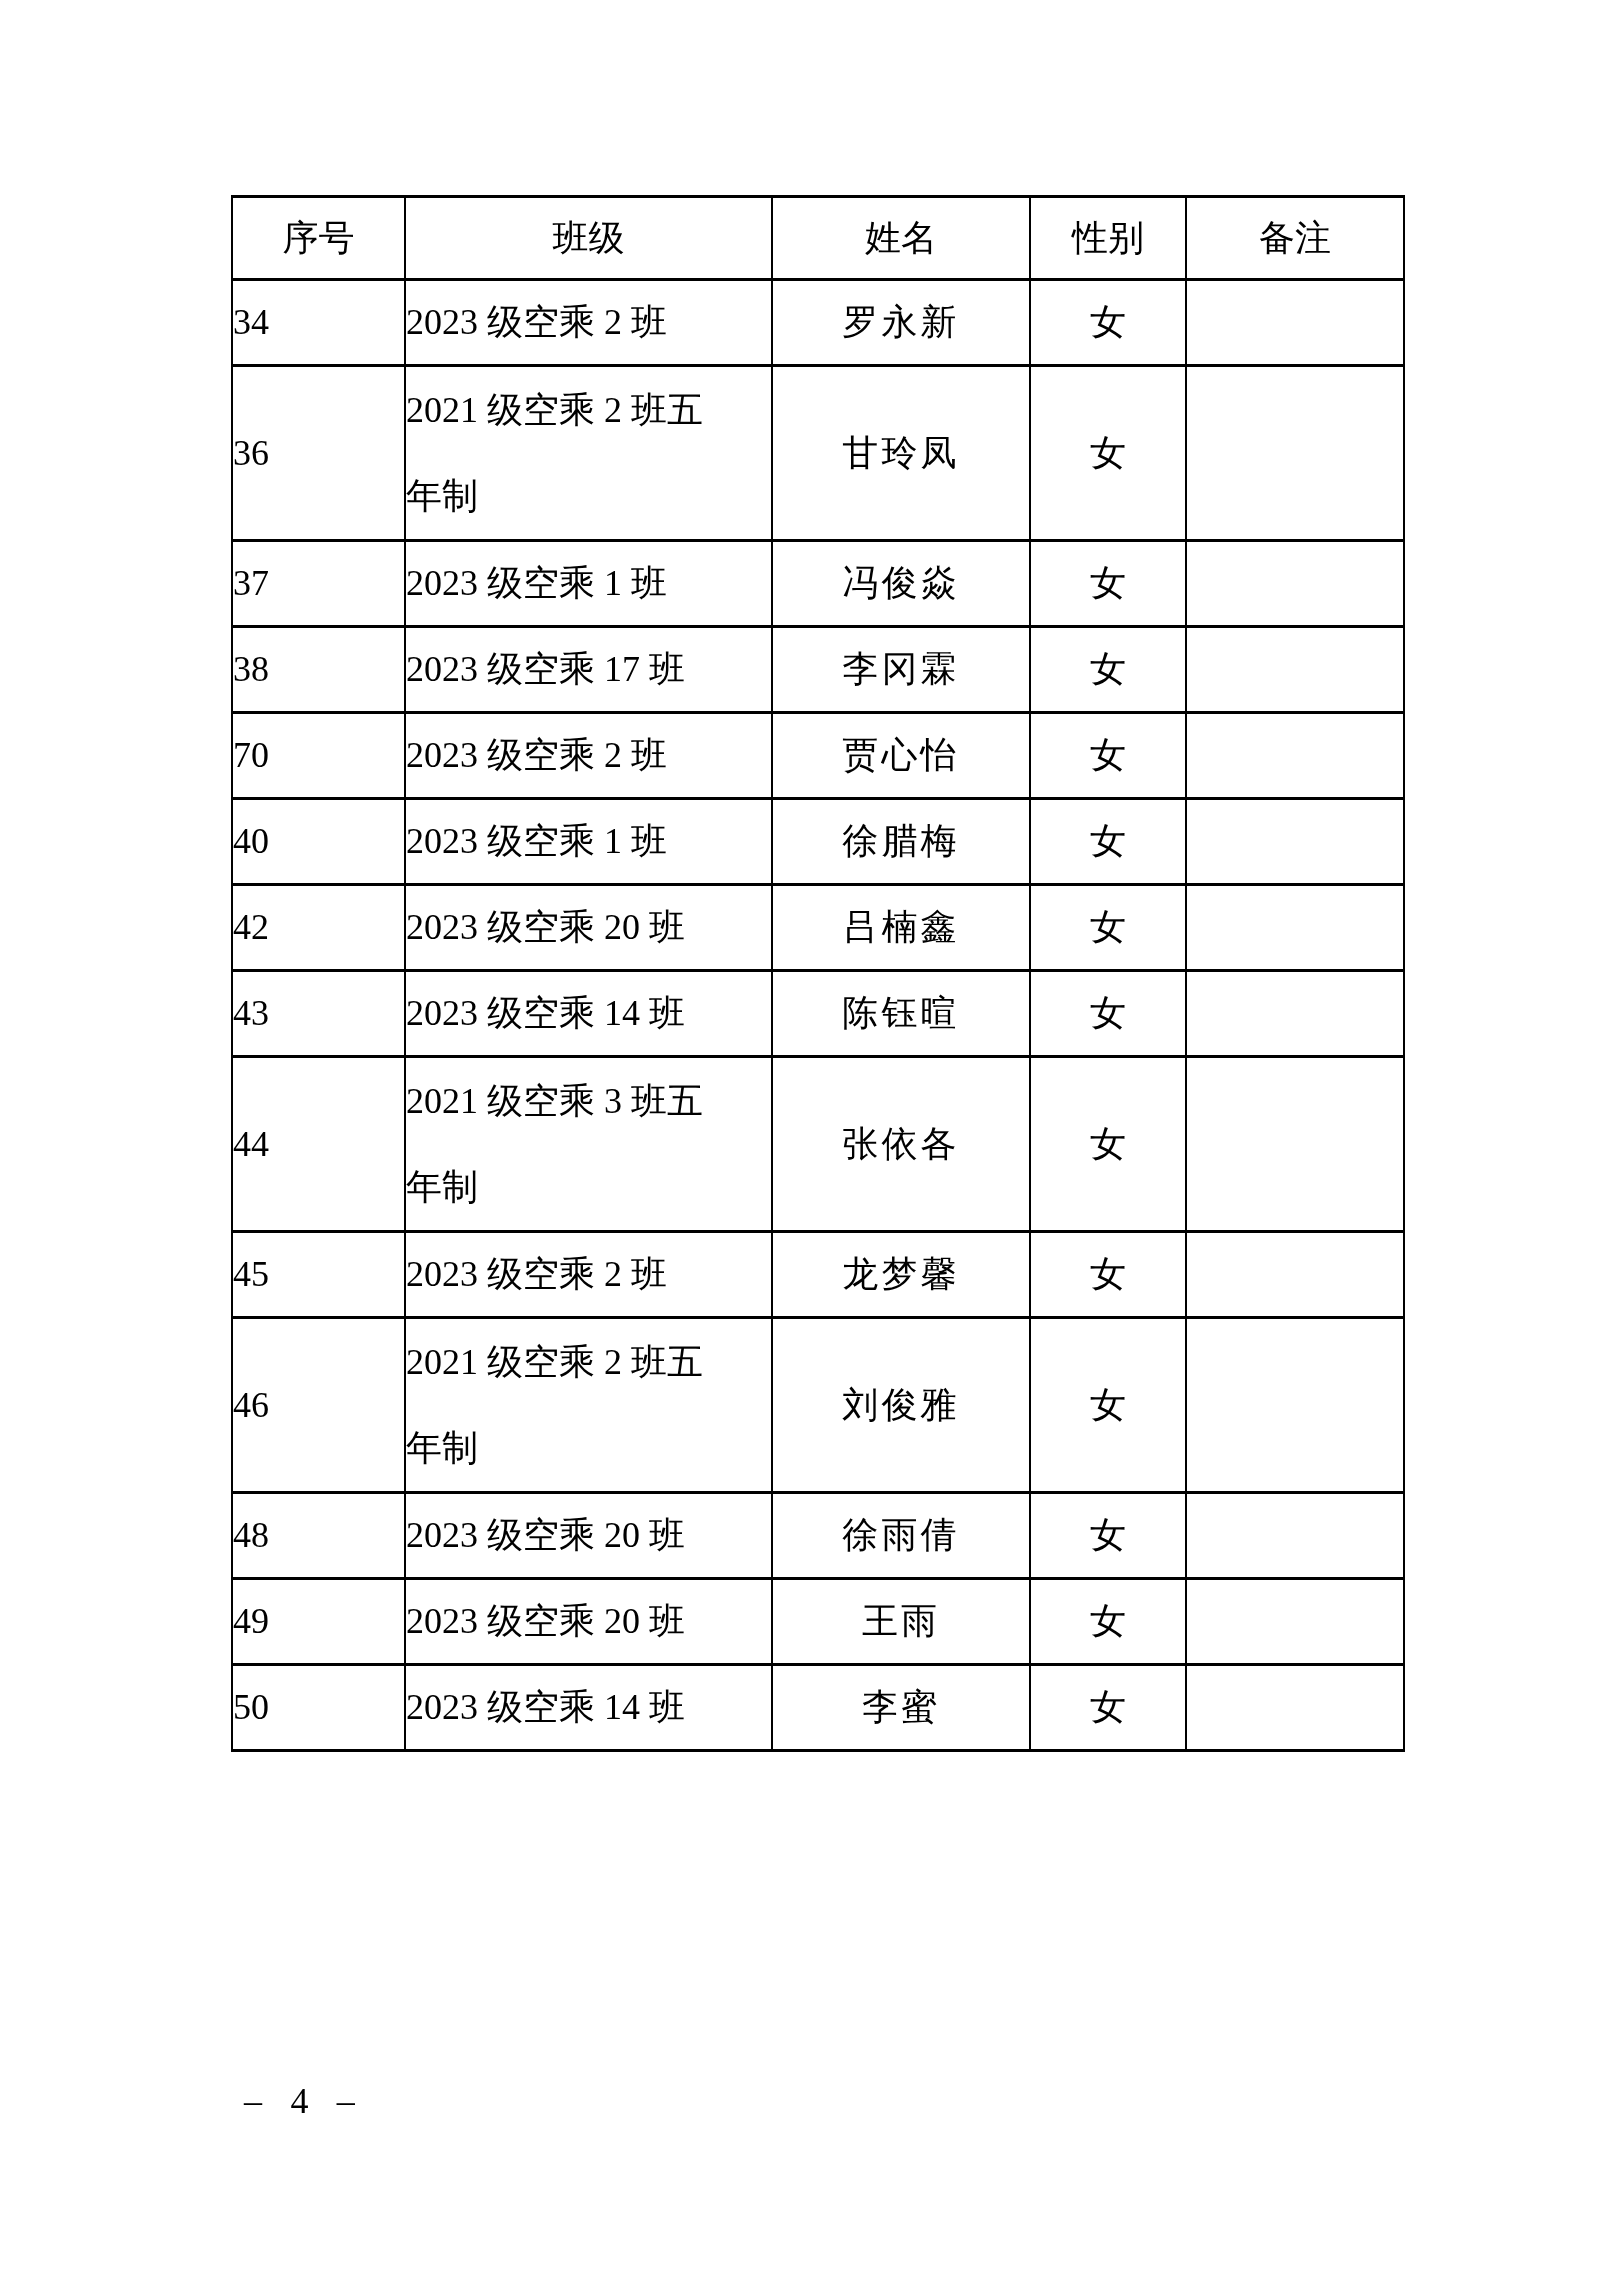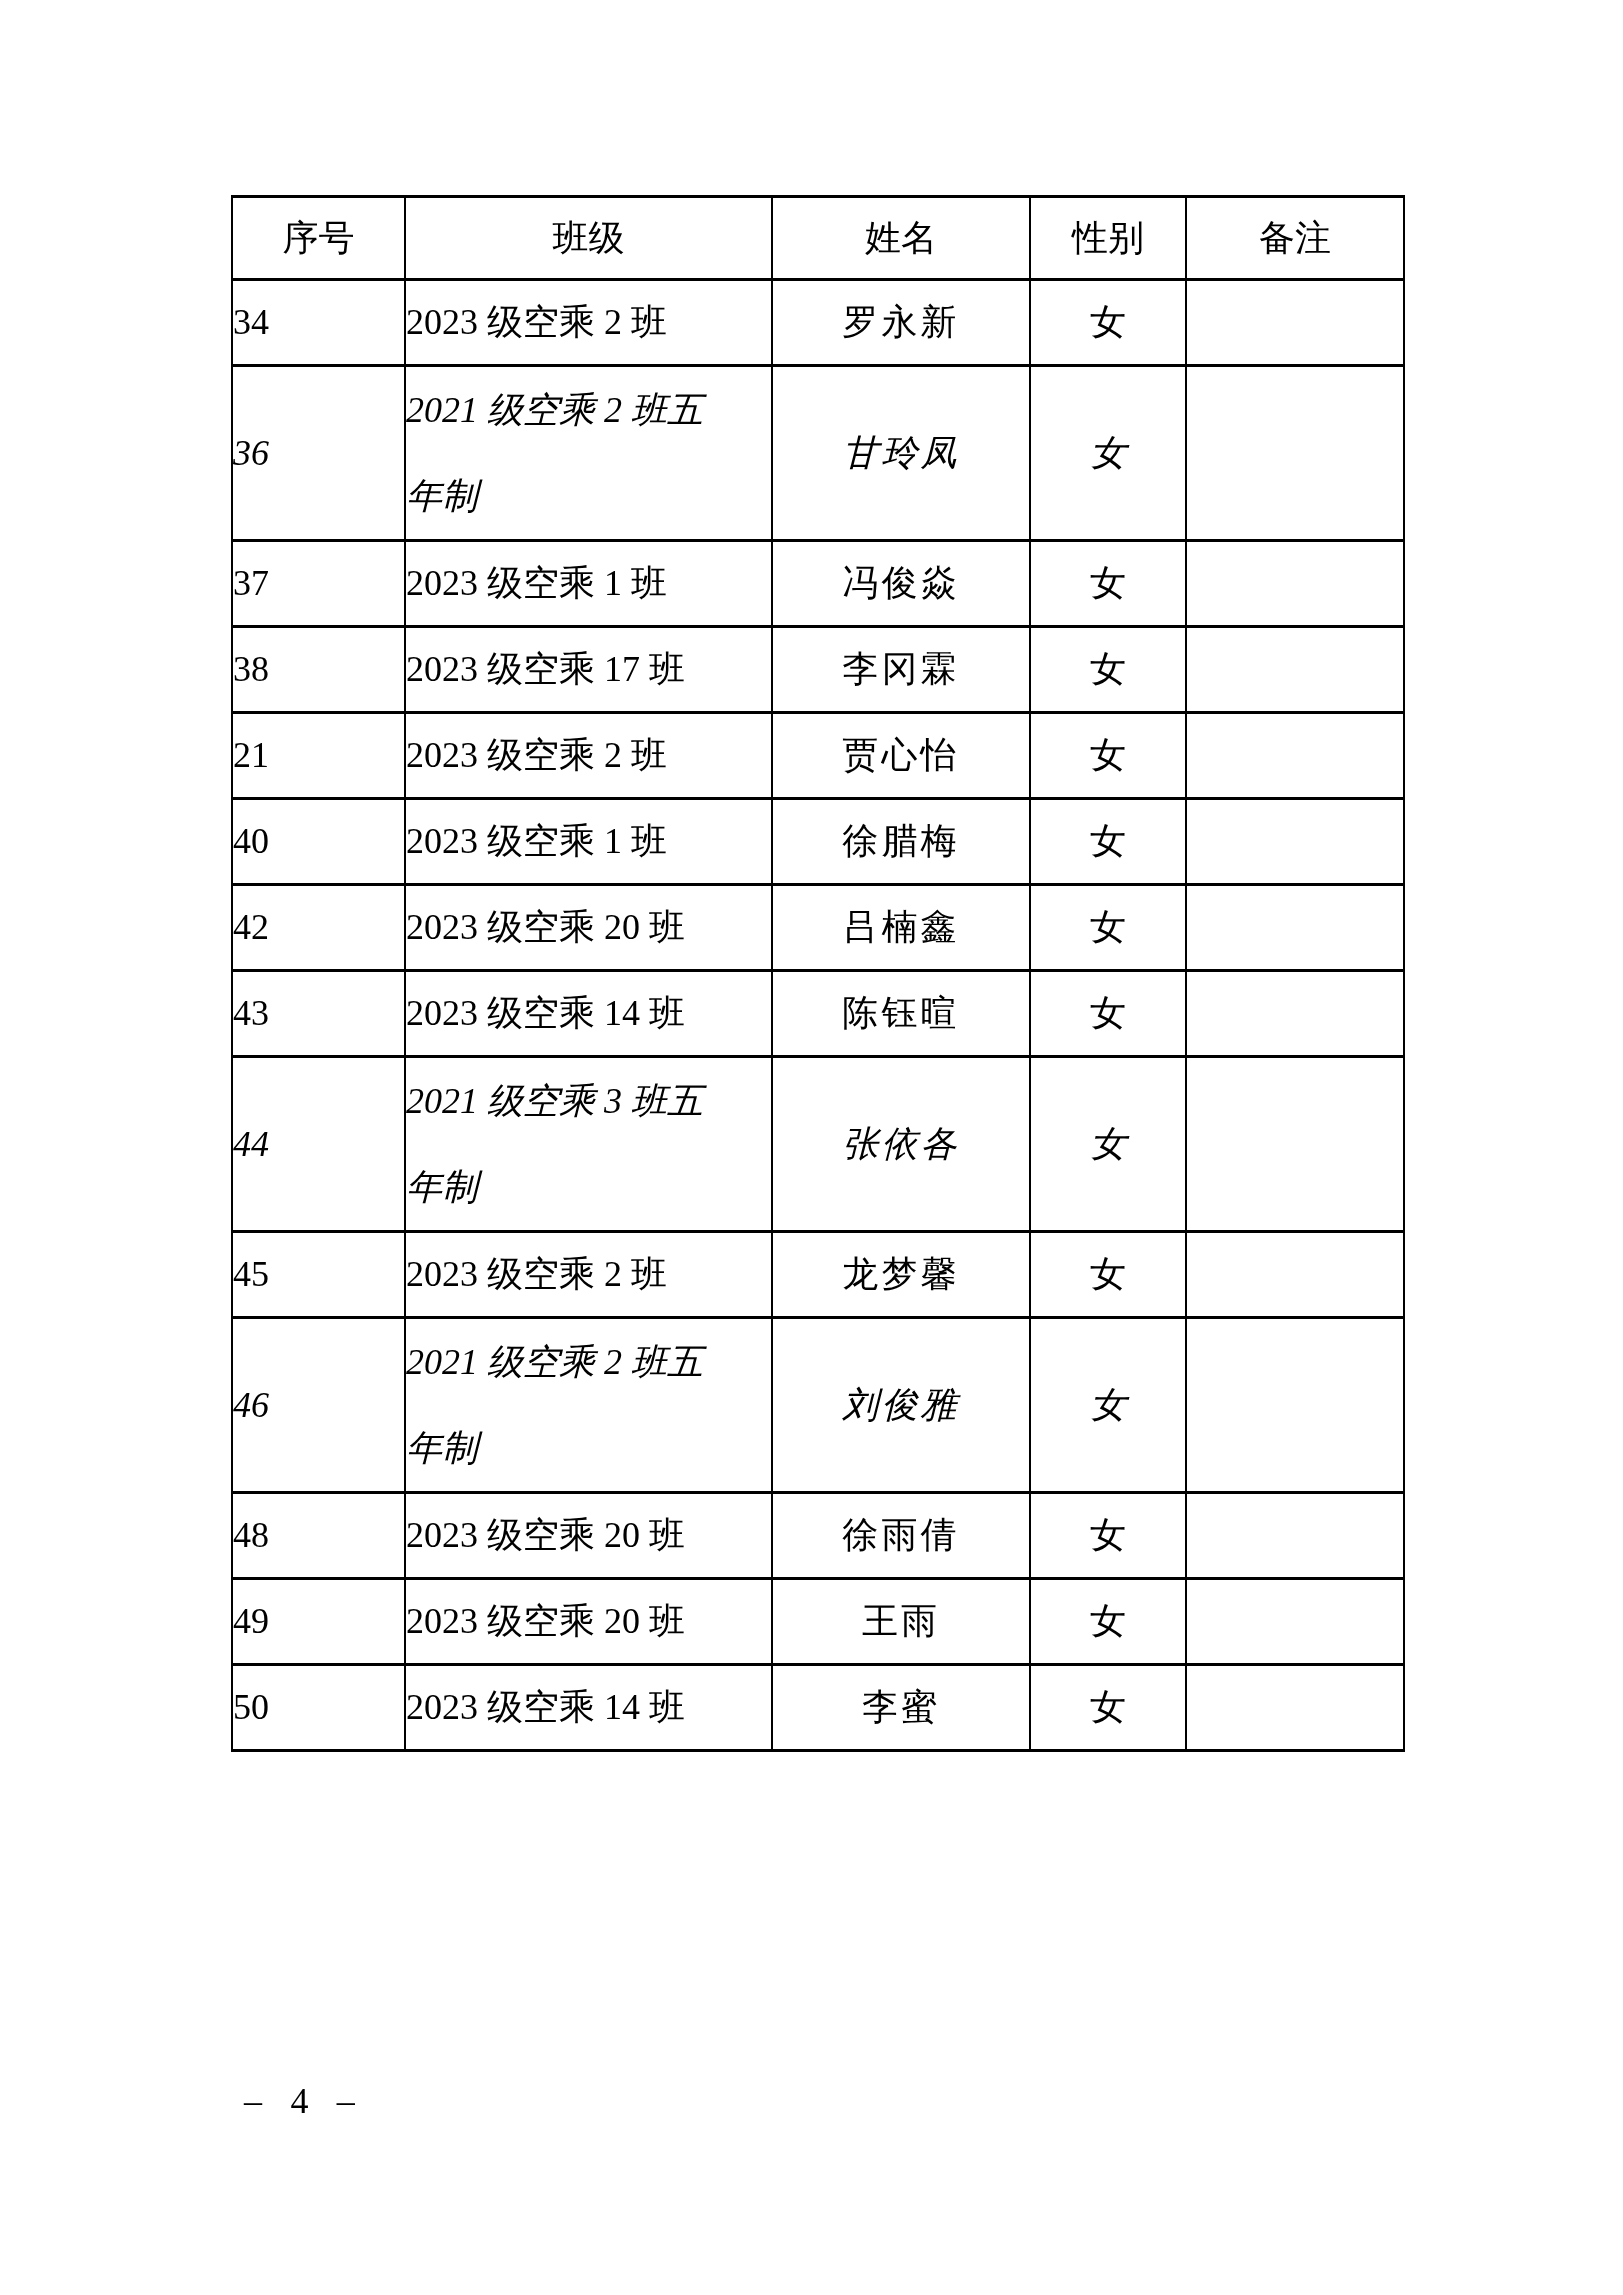--- a/index.html
+++ b/index.html
@@ -33,21 +33,21 @@
     border-bottom: 3.6px solid #000;
     font-weight: normal;
     font-size: 36px;
     padding: 0;
     overflow: hidden;
     vertical-align: middle;
     background: #ffffff;
   }
   tr.h-header th { height: 80px; line-height: 80px; text-align: center; border-top-width: 3.1px; }
   tr.h-single td { height: 83px; line-height: 83px; }
-  tr.h-double td { height: 169px; line-height: 86px; font-style: italic; }
+  tr.h-double td { height: 169px; line-height: 86px; }
   td.col-num    { text-align: left; }
   td.col-class  { text-align: left; padding-left: 16.4px; padding-right: 8.2px; white-space: pre-line; }
   td.col-name   { text-align: center; letter-spacing: 3.1px; }
   td.col-gender { text-align: center; }
   td.col-remark { text-align: center; }
   .footer-pagenum {
     position: absolute;
     left: 244px;
     top: 2083px;
     font-size: 36px;
@@ -103,21 +103,21 @@
           <td class="col-remark"></td>
         </tr>
         <tr class="h-single">
           <td class="col-num">38</td>
           <td class="col-class">2023 级空乘 17 班</td>
           <td class="col-name">李冈霖</td>
           <td class="col-gender">女</td>
           <td class="col-remark"></td>
         </tr>
         <tr class="h-single">
-          <td class="col-num">21</td>
+          <td class="col-num">70</td>
           <td class="col-class">2023 级空乘 2 班</td>
           <td class="col-name">贾心怡</td>
           <td class="col-gender">女</td>
           <td class="col-remark"></td>
         </tr>
         <tr class="h-single">
           <td class="col-num">40</td>
           <td class="col-class">2023 级空乘 1 班</td>
           <td class="col-name">徐腊梅</td>
           <td class="col-gender">女</td>

